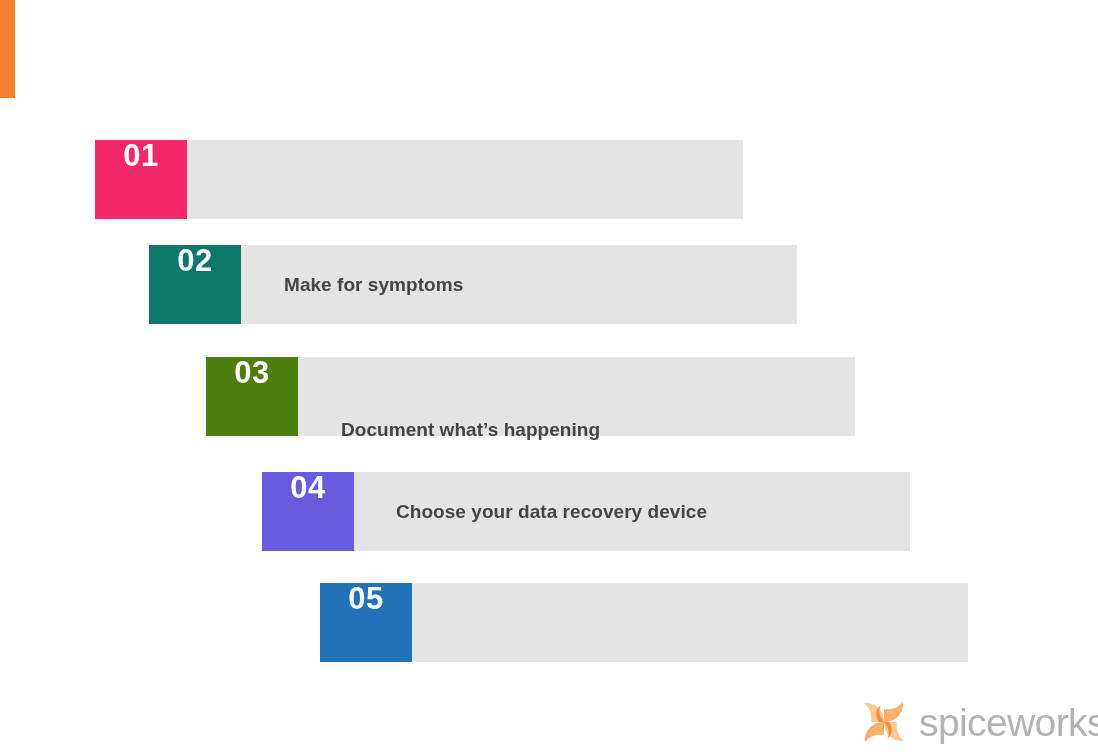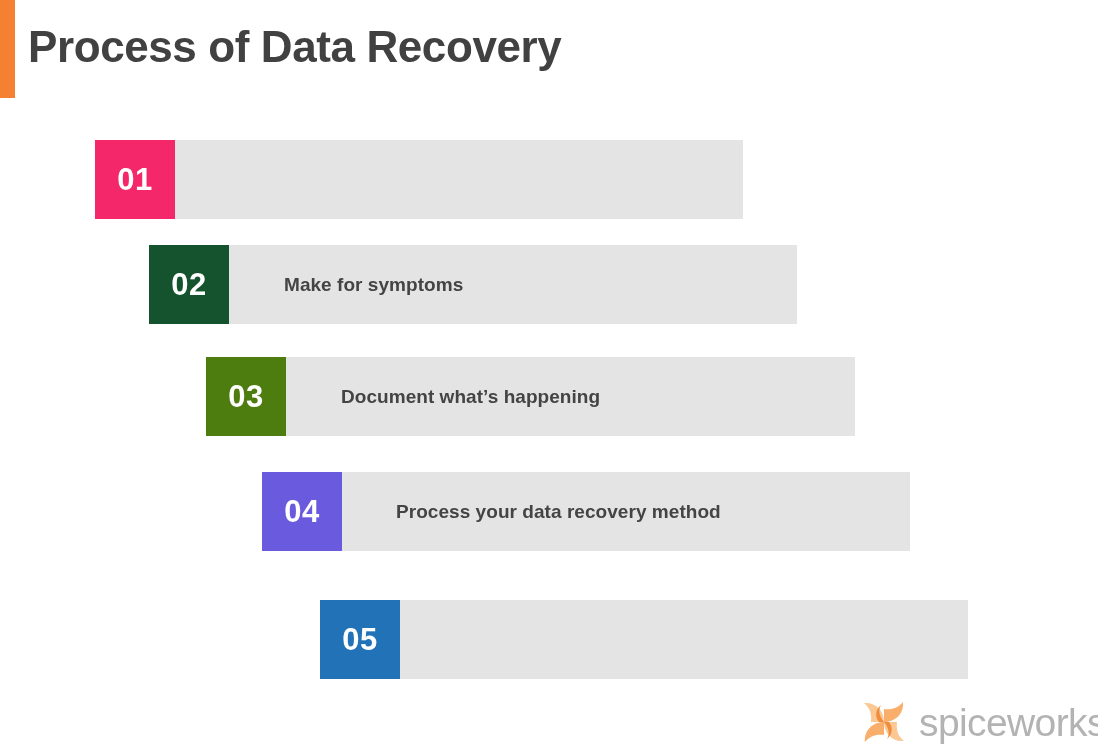--- a/index.html
+++ b/index.html
@@ -59,24 +59,24 @@
     position: absolute;
     left: 0;
     top: 0;
     height: 79px;
     background: #e4e4e4;
   }
   .step-number-box {
     position: absolute;
     left: 0;
     top: 0;
-    width: 80px;
+    width: 92px;
     height: 79px;
     display: flex;
-    align-items: center;
+    align-items: flex-start;
     justify-content: center;
   }
   .step-number {
     color: #ffffff;
     font-size: 31px;
     font-weight: bold;
     letter-spacing: 0.4px;
     line-height: 1;
   }
   .step-label {
@@ -114,52 +114,51 @@
     letter-spacing: -0.6px;
     line-height: 1;
     font-weight: normal;
   }
 </style>
 </head>
 <body>
 
 <div id="header">
   <div id="accent-bar" style="background: rgb(246, 128, 49);"></div>
-  <div id="page-title" style="color: rgb(65, 65, 65);">Process of Data Recovery</div>
 </div>
 
 <div id="steps">
     <div class="step-row" style="left: 95px; top: 140px; width: 648px;">
       <div class="step-track" style="width: 648px; background: rgb(228, 228, 228);"></div>
       <div class="step-number-box" style="background: rgb(245, 39, 107);">
         <span class="step-number" style="color: rgb(255, 255, 255);">01</span>
       </div>
     </div>
     <div class="step-row" style="left: 149px; top: 245px; width: 648px;">
       <div class="step-track" style="width: 648px; background: rgb(228, 228, 228);"></div>
-      <div class="step-number-box" style="background: #14532d;">
+      <div class="step-number-box" style="background: #0f766e;">
         <span class="step-number" style="color: rgb(255, 255, 255);">02</span>
       </div>
       <div class="step-label" style="left: 135px; color: rgb(68, 68, 68);">Make for symptoms</div>
     </div>
     <div class="step-row" style="left: 206px; top: 357px; width: 649px;">
       <div class="step-track" style="width: 649px; background: rgb(228, 228, 228);"></div>
       <div class="step-number-box" style="background: #4d7c0f;">
         <span class="step-number" style="color: rgb(255, 255, 255);">03</span>
       </div>
-      <div class="step-label" style="left: 135px; color: rgb(68, 68, 68);">Document what’s happening</div>
+      <div class="step-label" style="left: 135px; color: rgb(68, 68, 68); margin-top: 33px;">Document what’s happening</div>
     </div>
     <div class="step-row" style="left: 262px; top: 472px; width: 648px;">
       <div class="step-track" style="width: 648px; background: rgb(228, 228, 228);"></div>
       <div class="step-number-box" style="background: rgb(106, 91, 222);">
         <span class="step-number" style="color: rgb(255, 255, 255);">04</span>
       </div>
-      <div class="step-label" style="left: 134px; color: rgb(68, 68, 68);">Process your data recovery method</div>
+      <div class="step-label" style="left: 134px; color: rgb(68, 68, 68);">Choose your data recovery device</div>
     </div>
-    <div class="step-row" style="left: 320px; top: 600px; width: 648px;">
+    <div class="step-row" style="left: 320px; top: 583px; width: 648px;">
       <div class="step-track" style="width: 648px; background: rgb(228, 228, 228);"></div>
       <div class="step-number-box" style="background: rgb(34, 114, 184);">
         <span class="step-number" style="color: rgb(255, 255, 255);">05</span>
       </div>
     </div>
   </div>
 
 <div id="logo">
   <svg id="logo-mark" viewBox="0 0 54 52" xmlns="http://www.w3.org/2000/svg">
     <g id="mark-shapes">

